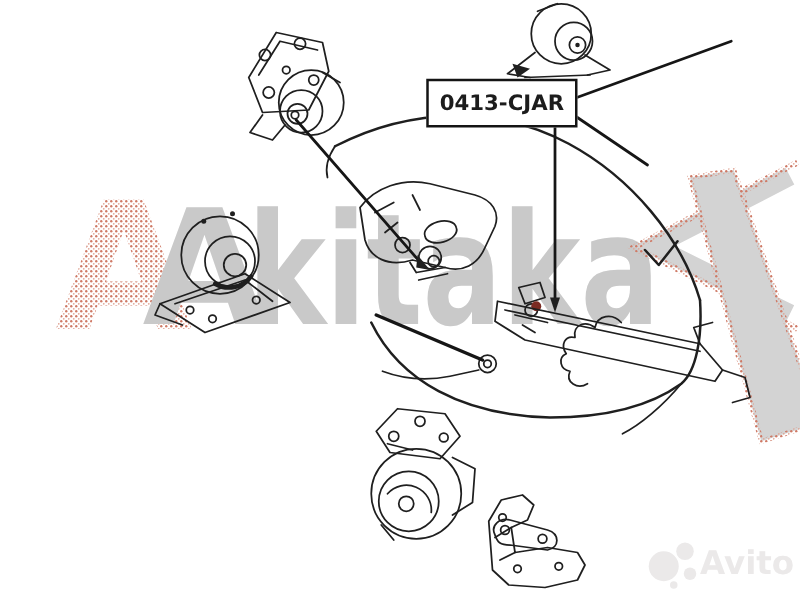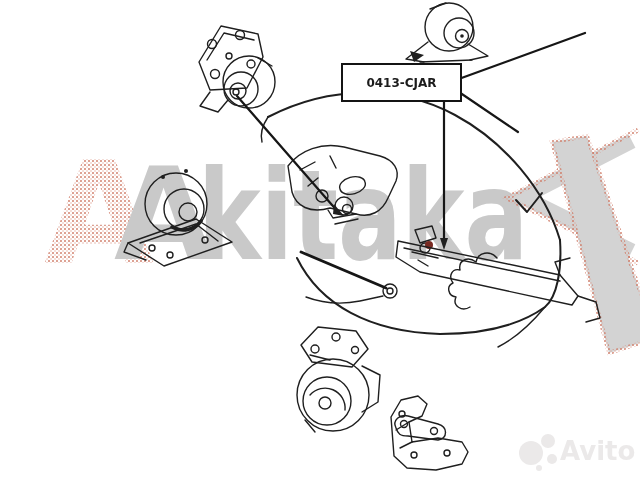--- a/index.html
+++ b/index.html
@@ -21,21 +21,21 @@
   #banner-text{
     position:absolute;left:14px;top:0;width:640px;height:38px;line-height:39px;
     font-size:29px;font-weight:bold;letter-spacing:11px;white-space:nowrap;
     color:var(--banner_text,#ffffff);
   }
   
   .part-label{
     position:absolute;background:#ffffff;display:flex;align-items:center;justify-content:center;
     font-weight:bold;color:#1c1c1c;z-index:4;
   }
-  #label-0413{left:341px;top:63px;width:117px;height:35px;border:2px solid #141414;font-size:12px;}
+  #label-0413{left:341px;top:63px;width:117px;height:35px;border:2px solid #141414;font-size:17px;}
   #label-0412{left:192px;top:244px;width:101px;height:33px;border:3px solid #0d0d0d;font-size:14px;letter-spacing:.5px;}
   
   svg{display:block;}
   .ln{stroke:var(--line_art,#1f1f1f);stroke-width:1.4;fill:none;stroke-linecap:round;stroke-linejoin:round;}
   .ln2{stroke:var(--line_art,#1f1f1f);stroke-width:2;fill:none;stroke-linecap:round;stroke-linejoin:round;}
   .leader{stroke:#161616;stroke-width:2.2;fill:none;stroke-linecap:round;}
   .leader-thick{stroke:#161616;stroke-width:2.8;fill:none;stroke-linecap:round;}
   .fill-dark{fill:#1f1f1f;stroke:none;}
   .wm-gray{fill:var(--watermark_gray,#c9c9c9);}
   

